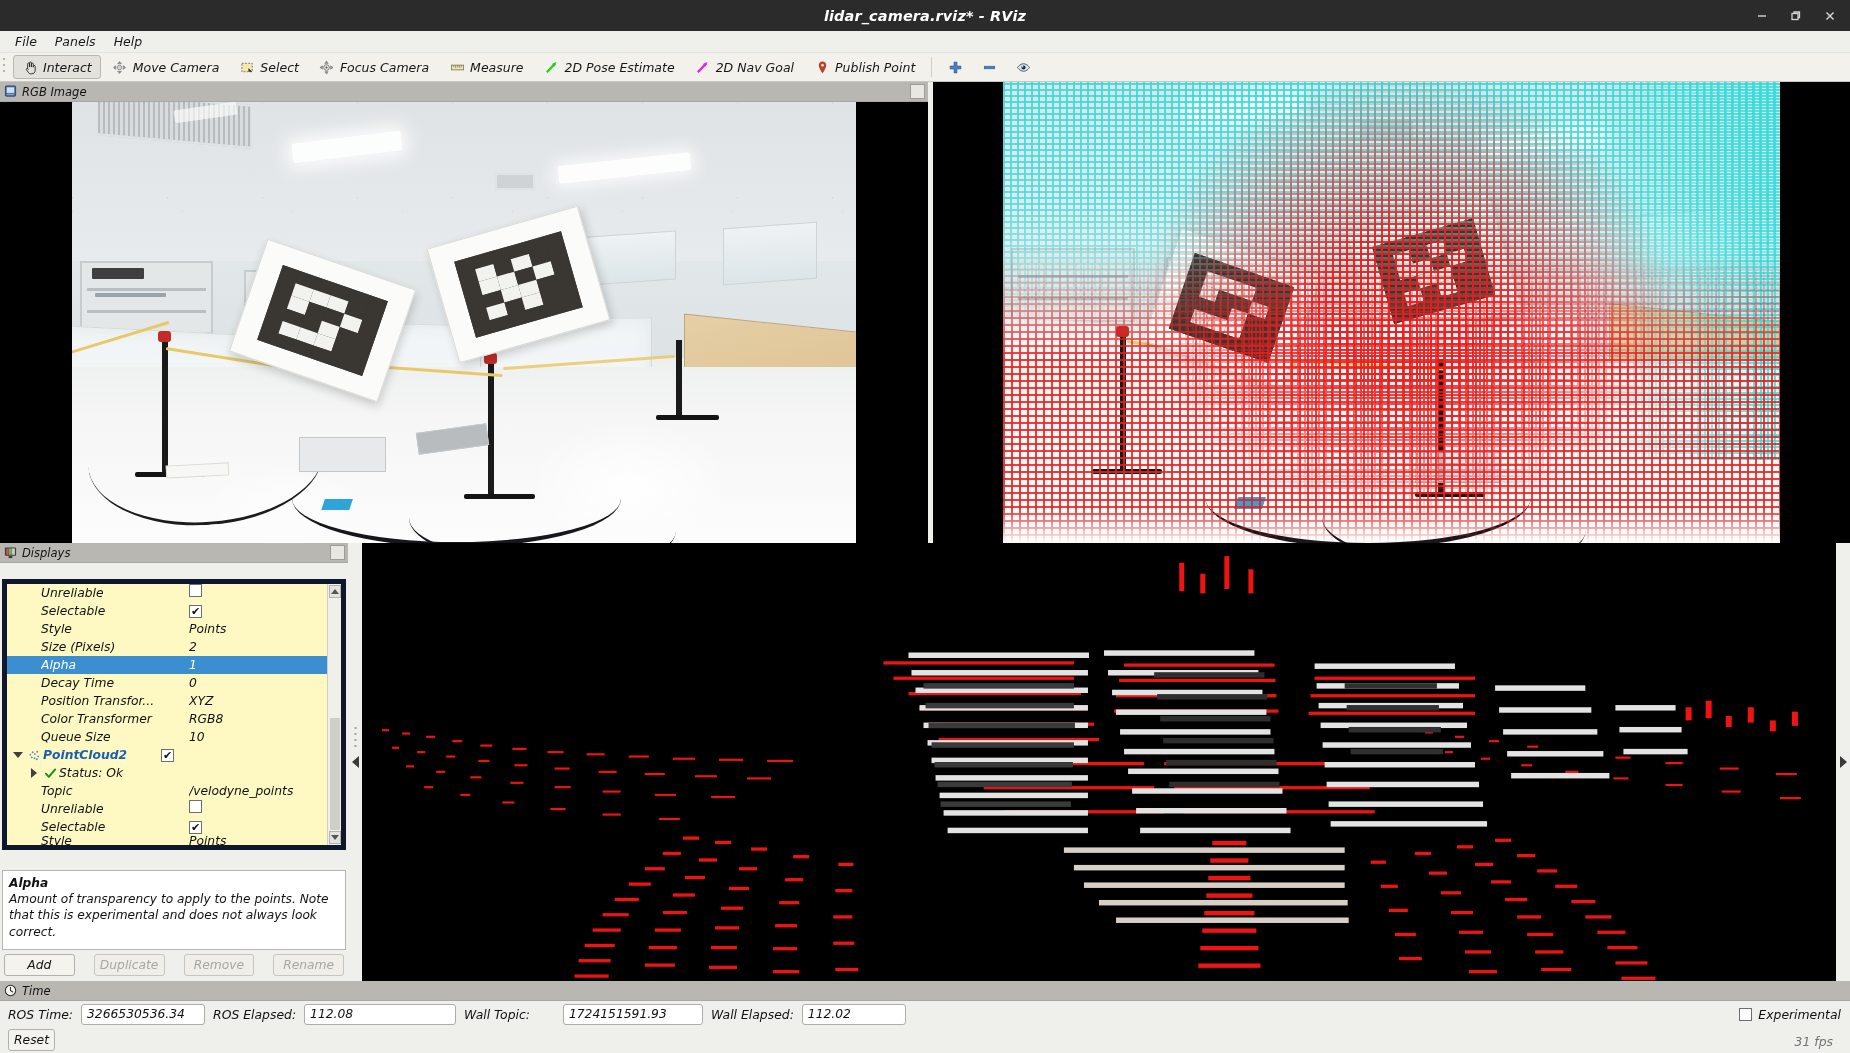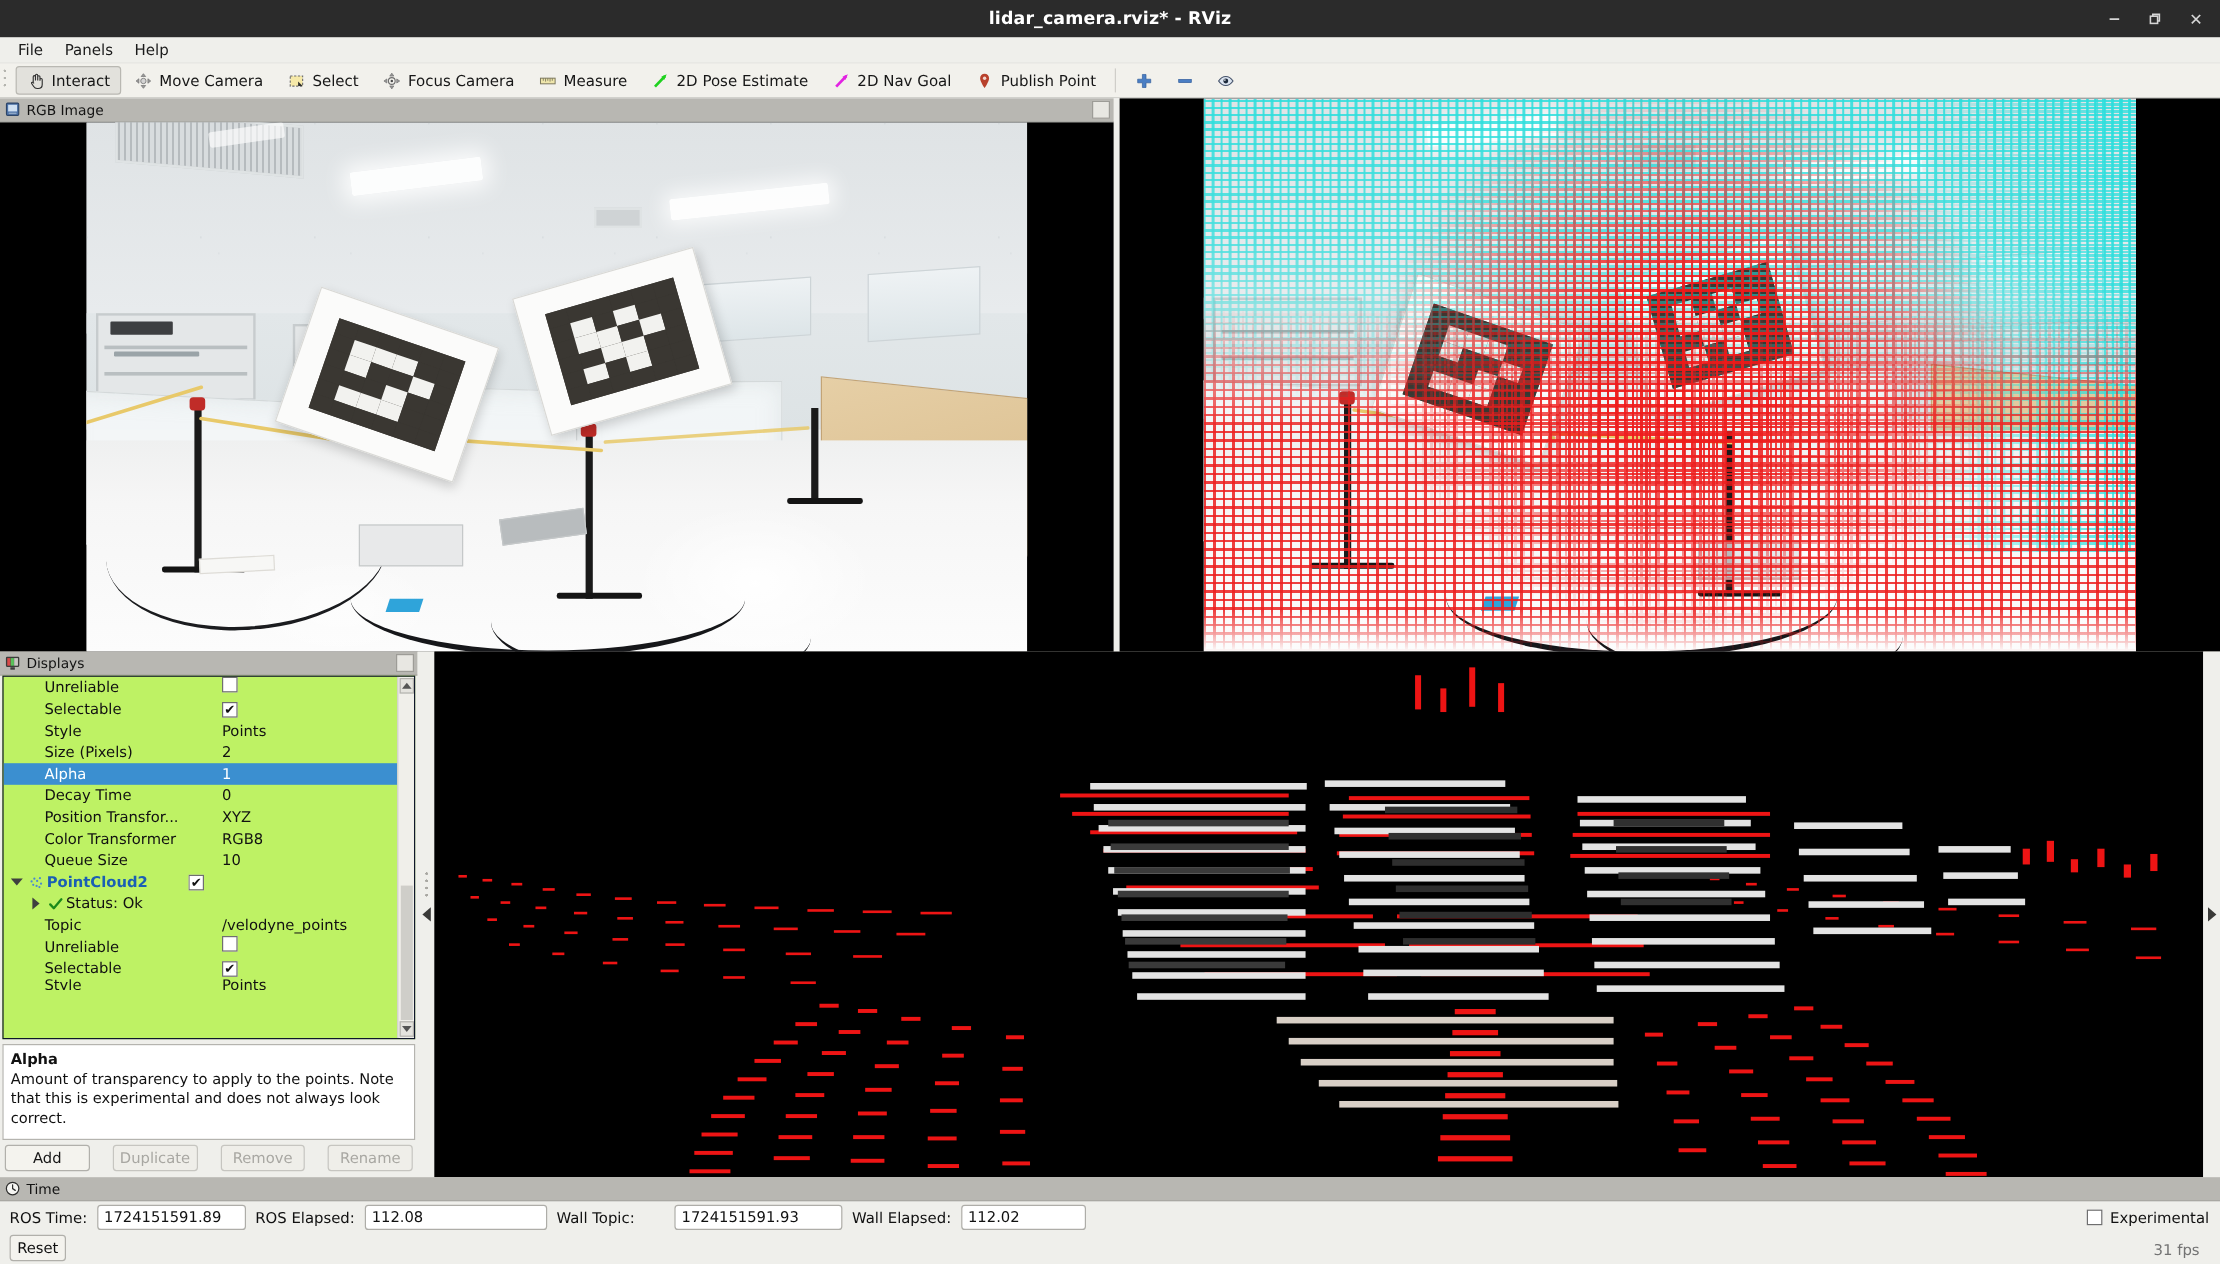--- a/index.html
+++ b/index.html
@@ -7,20 +7,21 @@
     margin: 0; padding: 0;
     width: 1850px; height: 1053px;
     overflow: hidden;
     font-family: "DejaVu Sans", "Liberation Sans", sans-serif;
     background: #efefeb;
   }
   #app {
     width: 1850px; height: 1053px;
     display: flex; flex-direction: column;
     position: relative;
+    font-style: italic;
   }
 
   
   .titlebar {
     height: 31px; flex: 0 0 31px;
     background: #2b2b2b;
     display: flex; align-items: center; justify-content: center;
     position: relative;
   }
   .titlebar-text {
@@ -278,23 +279,23 @@
     width: 3px; height: 26px;
     background:
       radial-gradient(circle at 1.5px 2px, #a9a8a3 1px, transparent 1.3px),
       radial-gradient(circle at 1.5px 8px, #a9a8a3 1px, transparent 1.3px),
       radial-gradient(circle at 1.5px 14px, #a9a8a3 1px, transparent 1.3px),
       radial-gradient(circle at 1.5px 20px, #a9a8a3 1px, transparent 1.3px);
   }
 
   .tree-wrap {
     flex: 1 1 auto; min-height: 0;
-    background: #bef264;
-    border: 1px solid #0f172a;
-    margin: 0 2px;
+    background: #fef9c3;
+    border: 5px solid #0f172a;
+    margin: 16px 2px;
     display: flex; position: relative; overflow: hidden;
   }
   .tree {
     flex: 1 1 auto; overflow: hidden;
     font-size: 12.3px; color: #111;
   }
   .trow {
     display: flex; align-items: center;
     height: 18px; line-height: 18px;
     padding-left: 4px;
@@ -1252,21 +1253,21 @@
         <svg width="13" height="13" viewBox="0 0 14 14">
           <circle cx="7" cy="7" r="5.6" fill="#f5f5f2" stroke="#2d2d2d" stroke-width="1.1"></circle>
           <path d="M7 3.6 V7 L9.4 8.6" fill="none" stroke="#2d2d2d" stroke-width="1.1" stroke-linecap="round"></path>
         </svg>
       </span>
       <span>Time</span>
     </div>
     <div class="time-body">
       <div class="time-row1">
         <span class="tlab">ROS Time:</span>
-        <span class="tinput tin-ros">1724151591.89</span>
+        <span class="tinput tin-ros">3266530536.34</span>
         <span class="tlab">ROS Elapsed:</span>
         <span class="tinput tin-rel">112.08</span>
         <span class="tlab">Wall Topic:</span>
         <span class="tinput tin-wall">1724151591.93</span>
         <span class="tlab">Wall Elapsed:</span>
         <span class="tinput tin-wel">112.02</span>
       </div>
       <div class="time-row2">
         <span class="reset-btn">Reset</span>
       </div>

